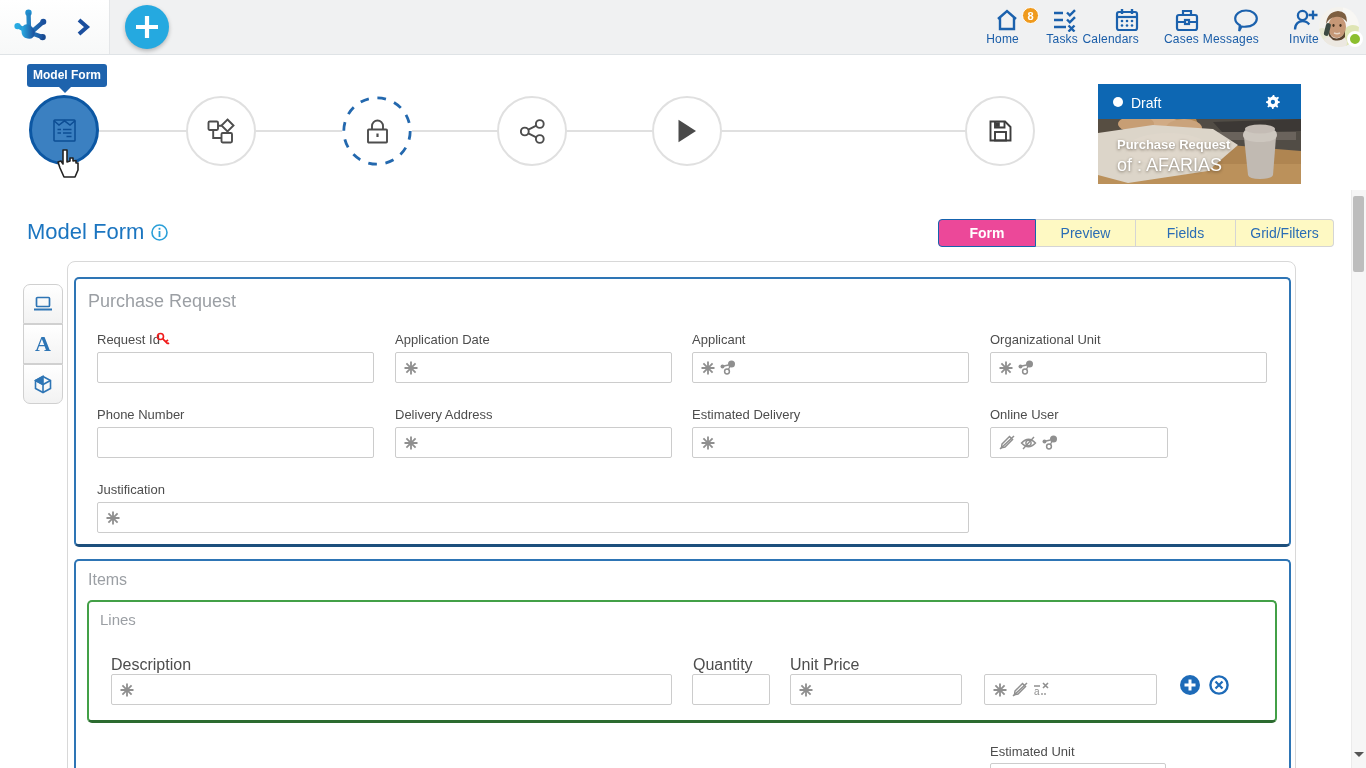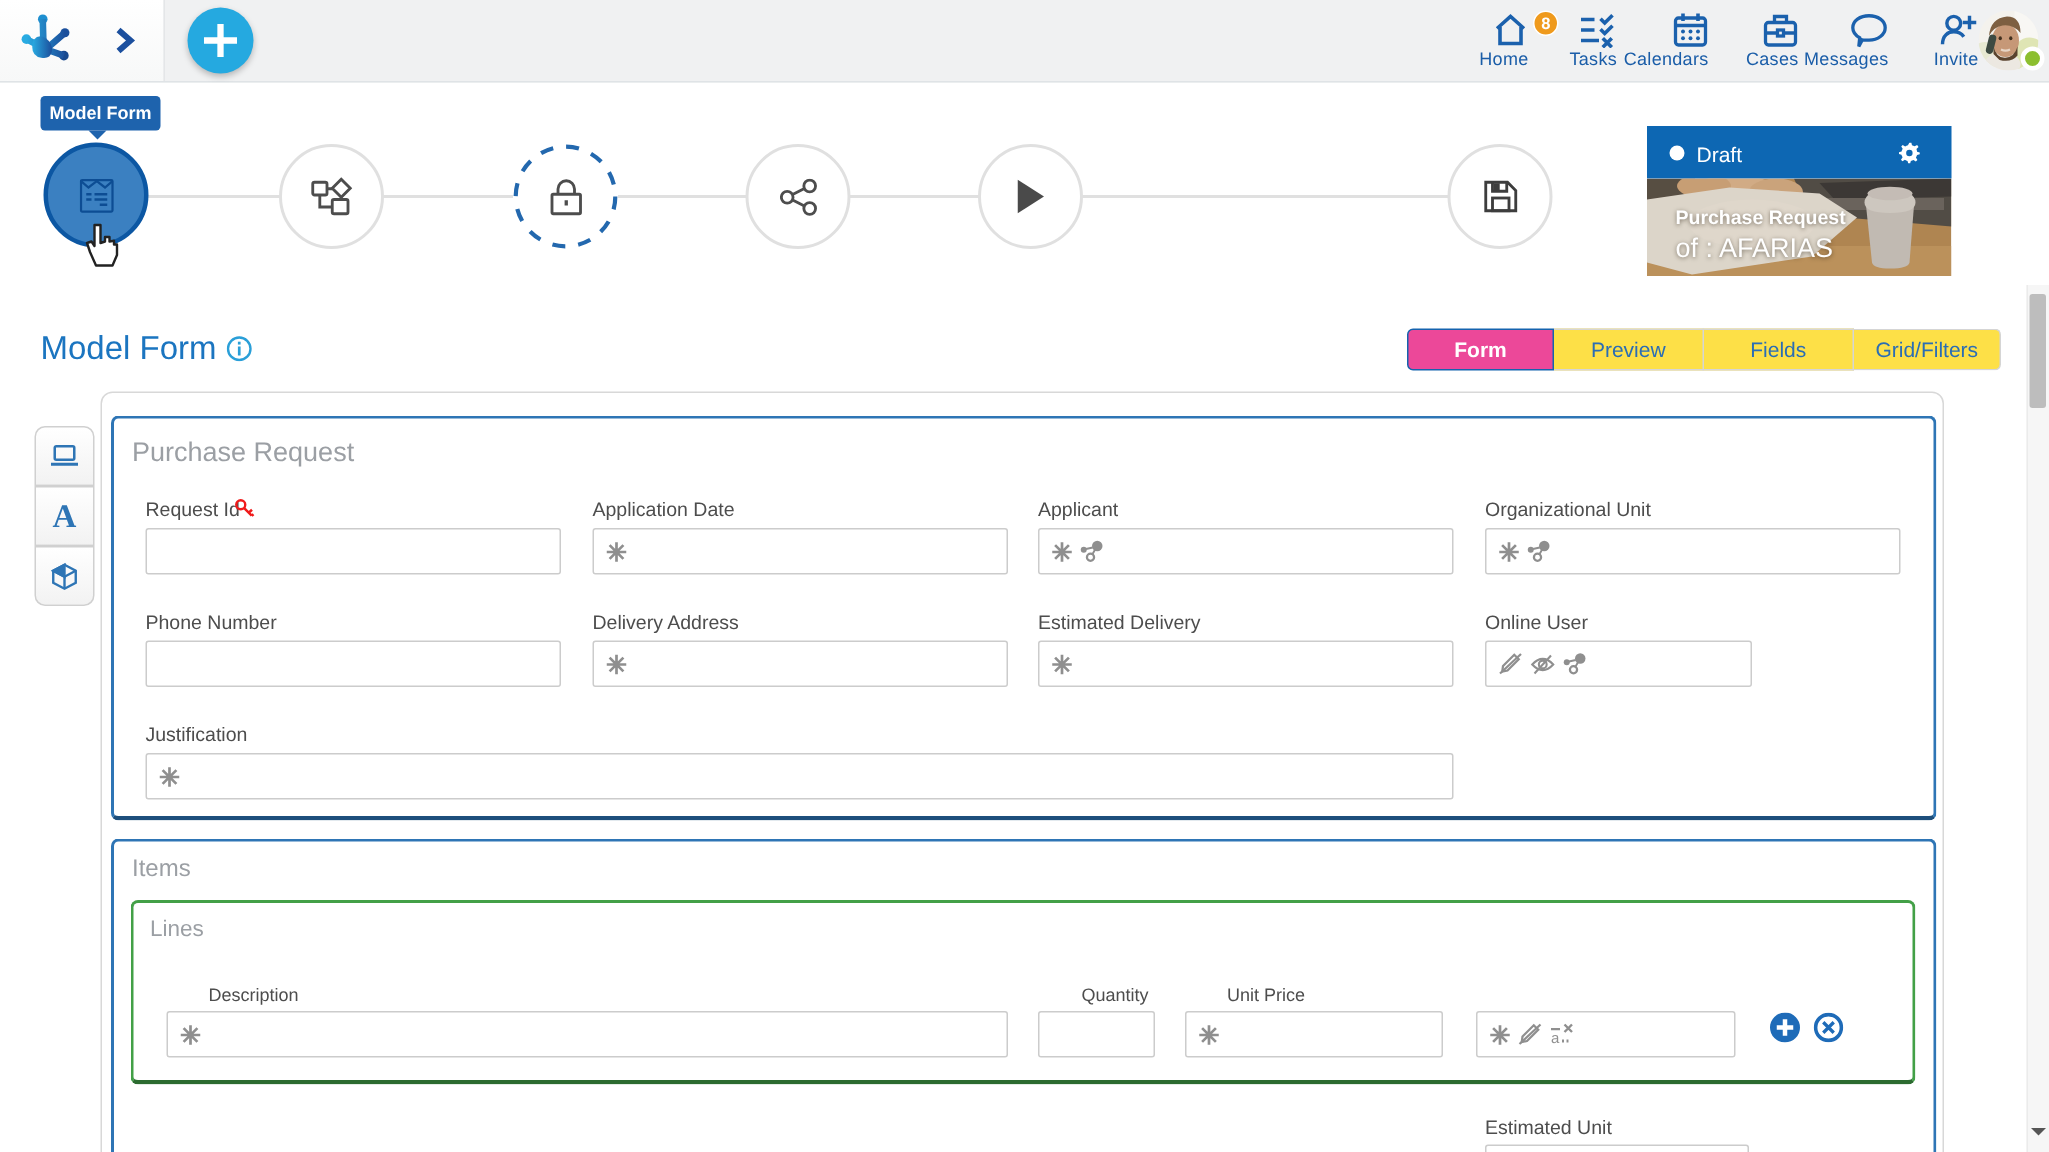--- a/index.html
+++ b/index.html
@@ -32,33 +32,33 @@
 #drafthead .dot { position:absolute; left:15px; top:13px; width:10px; height:10px; border-radius:50%; background:#fff; }
 #drafthead .txt { position:absolute; left:33px; top:11px; font-size:14px; }
 #draftimg { position:absolute; top:35px; left:0; width:203px; height:65px; overflow:hidden; }
 #draftimg .t1 { position:absolute; left:19px; top:18px; color:#fff; font-size:13px; font-weight:bold; text-shadow:0 1px 3px rgba(40,30,15,0.55); }
 #draftimg .t2 { position:absolute; left:19px; top:36px; color:#fff; font-size:18px; text-shadow:0 1px 3px rgba(40,30,15,0.55); }
 
 
 #heading { position:absolute; left:27px; top:219px; font-size:22px; color:#1b75c0; }
 #infoicon { position:absolute; left:151px; top:224px; }
 #tabs { position:absolute; left:938px; top:219px; height:28px; display:flex; }
-.tab { height:28px; line-height:27px; font-size:14px; color:#2a6db5; background:#fde047; border:1px solid #d5d5d5; text-align:center; }
+.tab { height:28px; line-height:27px; font-size:14px; color:#2a6db5; background:#fef9c3; border:1px solid #d5d5d5; text-align:center; }
 .tab.active { background:#ec4899; color:#fff; border-color:#1563ae; font-weight:bold; }
 
 
 #card { position:absolute; left:67px; top:261px; width:1229px; height:560px; background:#fff; border:1px solid #d8d8d8; border-radius:8px; }
 .group { position:absolute; background:#fff; border:2px solid #2e75b5; border-radius:5px; }
 .gtitle { color:#9b9fa4; }
 #prgroup { left:74px; top:277px; width:1217px; height:270px; border-bottom:3px solid #1d4f7c; }
 #itemsgroup { left:74px; top:559px; width:1217px; height:240px; border-bottom:none; border-bottom-left-radius:0; border-bottom-right-radius:0; }
 #linesbox { position:absolute; left:87px; top:600px; width:1190px; height:123px; border:2px solid #43a047; border-bottom:3px solid #2c6b30; border-radius:5px; background:#fff; }
 .flabel { position:absolute; font-size:13px; color:#4d4d4d; }
 .finput { position:absolute; height:31px; background:#fff; border:1px solid #ccc; border-radius:2px; display:flex; align-items:center; padding-left:8px; gap:5px; }
-.slabel { position:absolute; font-size:12px; color:#4d4d4d;margin-left:28px; }
+.slabel { position:absolute; font-size:16px; color:#4d4d4d; }
 
 
 .toolbtn { position:absolute; left:23px; width:40px; height:40px; background:linear-gradient(#ffffff,#f2f2f2); border:1px solid #d0d0d0; display:flex; align-items:center; justify-content:center; }
 
 
 #sbtrack { position:absolute; left:1351px; top:190px; width:15px; height:578px; background:#f6f6f6; border-left:1px solid #ebebeb; }
 #sbthumb { position:absolute; left:1353px; top:196px; width:11px; height:76px; background:#bdbdbd; border-radius:2px; }
 #sbarrow { position:absolute; left:1354px; top:752px; width:0; height:0; border:5px solid transparent; border-top-color:#555; }
 </style>
 </head>

